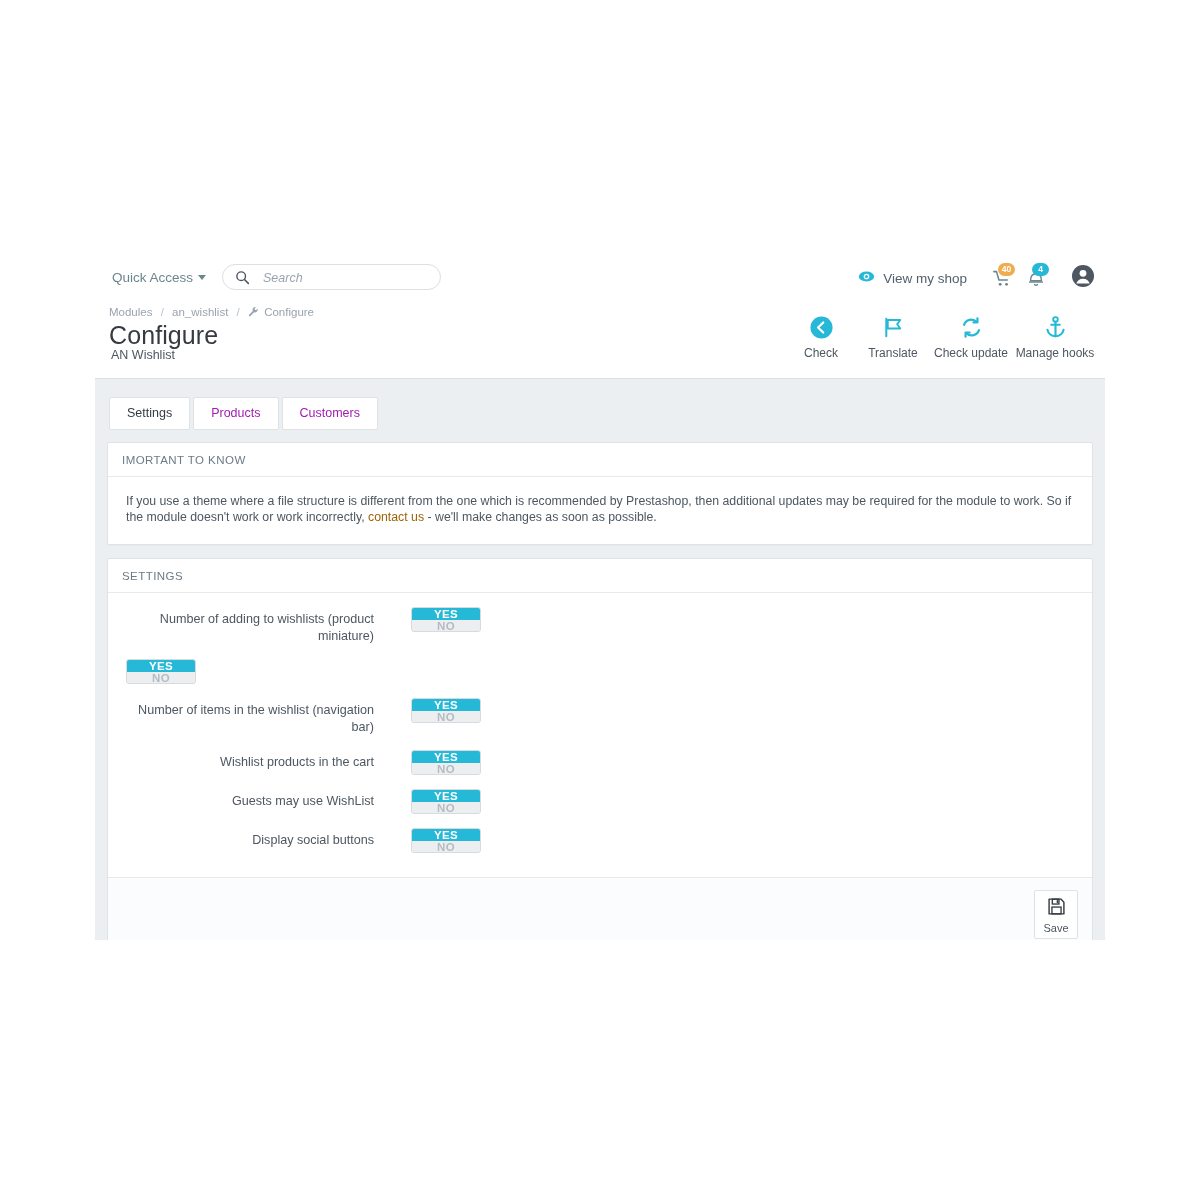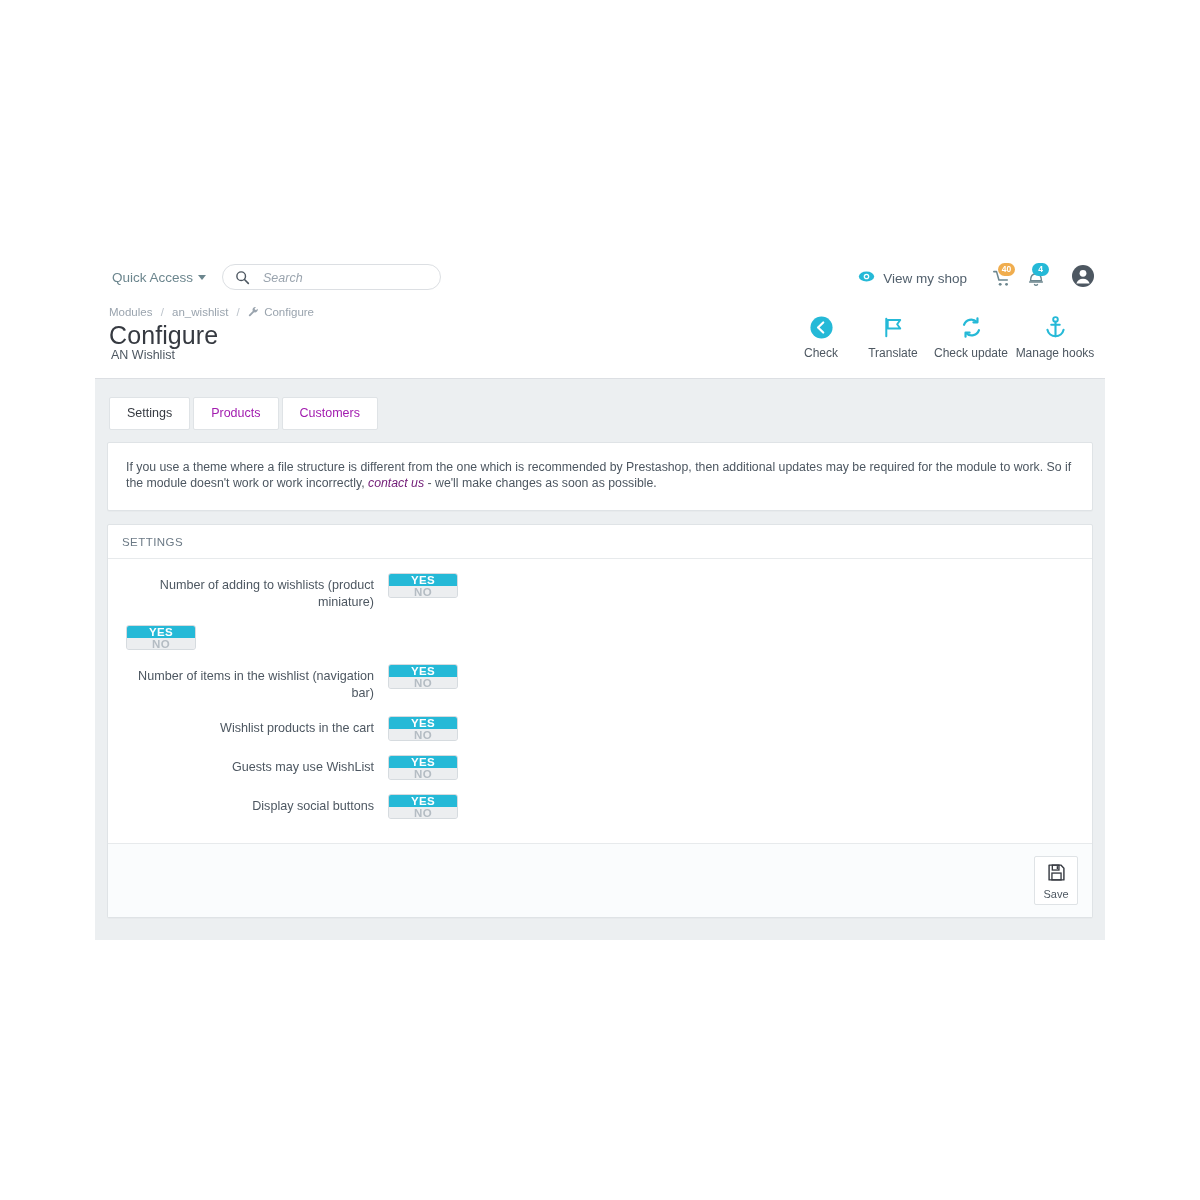--- a/index.html
+++ b/index.html
@@ -273,32 +273,32 @@
     text-transform: uppercase;
   }
   .panel-body { padding: 16px 18px 18px 18px; }
   .panel-body p {
     margin: 0;
     font-size: 12.3px;
     line-height: 1.34;
     color: #4d5761;
   }
   .panel-body a {
-    color: #701a75;
+    color: #a16207;
     text-decoration: none;
     cursor: pointer;
-    font-style: italic;
   }
 
   
   .form-body { padding: 14px 18px 10px 18px; }
   .form-row {
     display: flex;
     align-items: flex-start;
     margin-bottom: 14px;
+    gap: 23px;
   }
   .form-label {
     width: 262px;
     padding-right: 14px;
     text-align: right;
     font-size: 12.6px;
     line-height: 1.35;
     color: #4d5761;
     padding-top: 4px;
     box-sizing: border-box;
@@ -499,20 +499,21 @@
 
     <div class="content">
 
       <div class="tabs">
         <div class="tab active">Settings</div>
         <div class="tab">Products</div>
         <div class="tab">Customers</div>
       </div>
 
       <div class="panel">
+        <div class="panel-head">IMORTANT TO KNOW</div>
         <div class="panel-body">
           <p><span>If you use a theme where a file structure is different from the one which is recommended by Prestashop, then additional updates may be required for the module to work. So if the module doesn't work or work incorrectly, </span><a>contact us</a><span> - we'll make changes as soon as possible.</span></p>
         </div>
       </div>
 
       <div class="panel">
         <div class="panel-head">SETTINGS</div>
 
         <div class="form-body">
 

